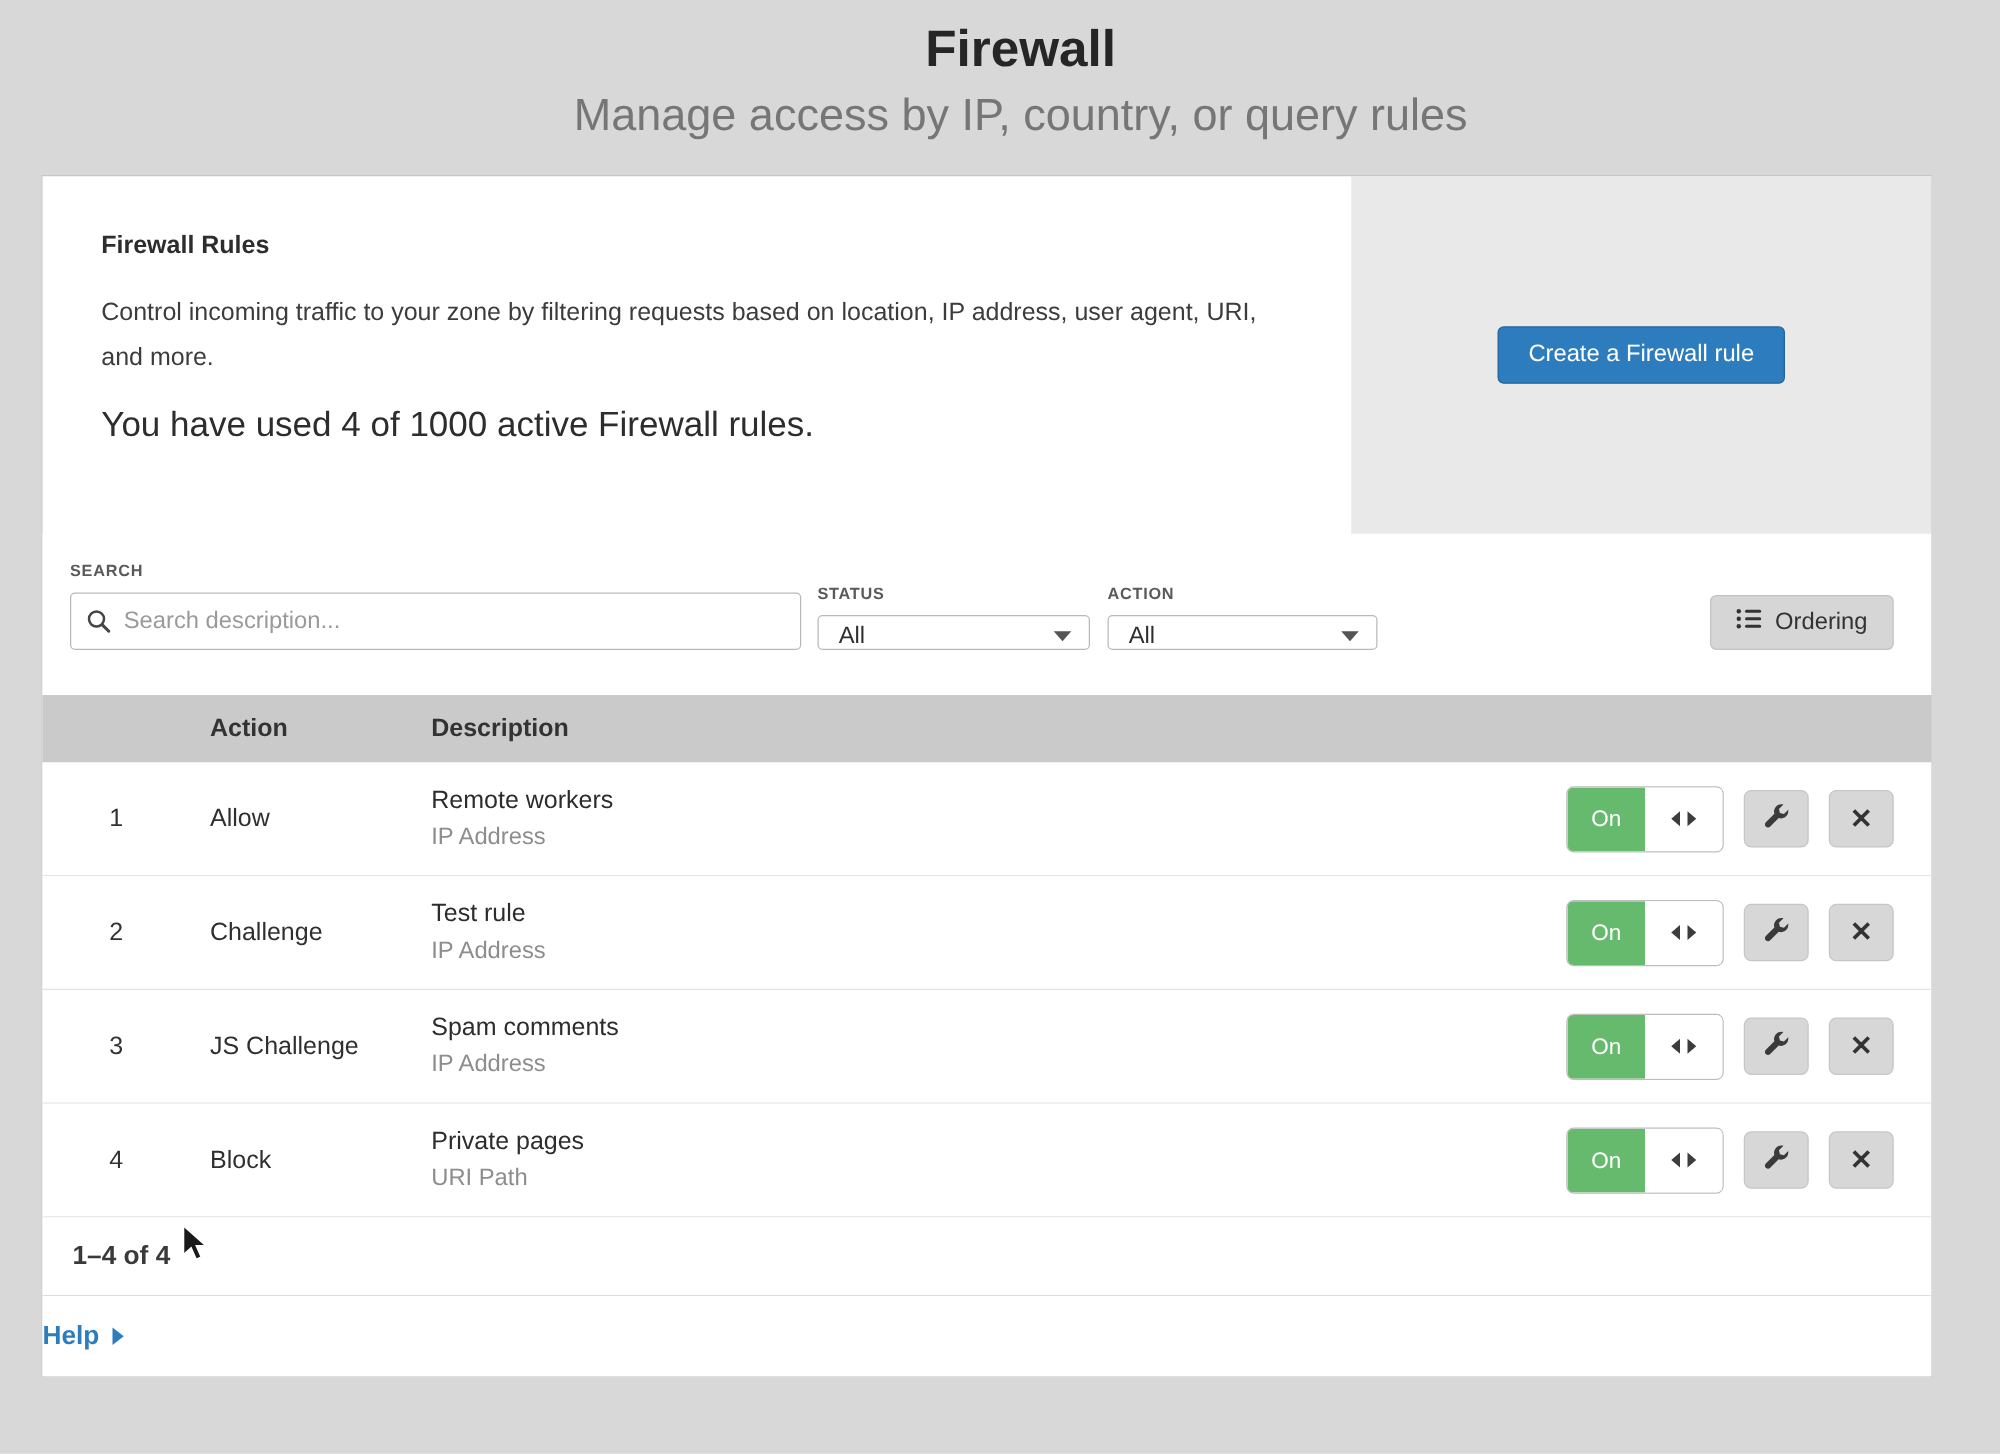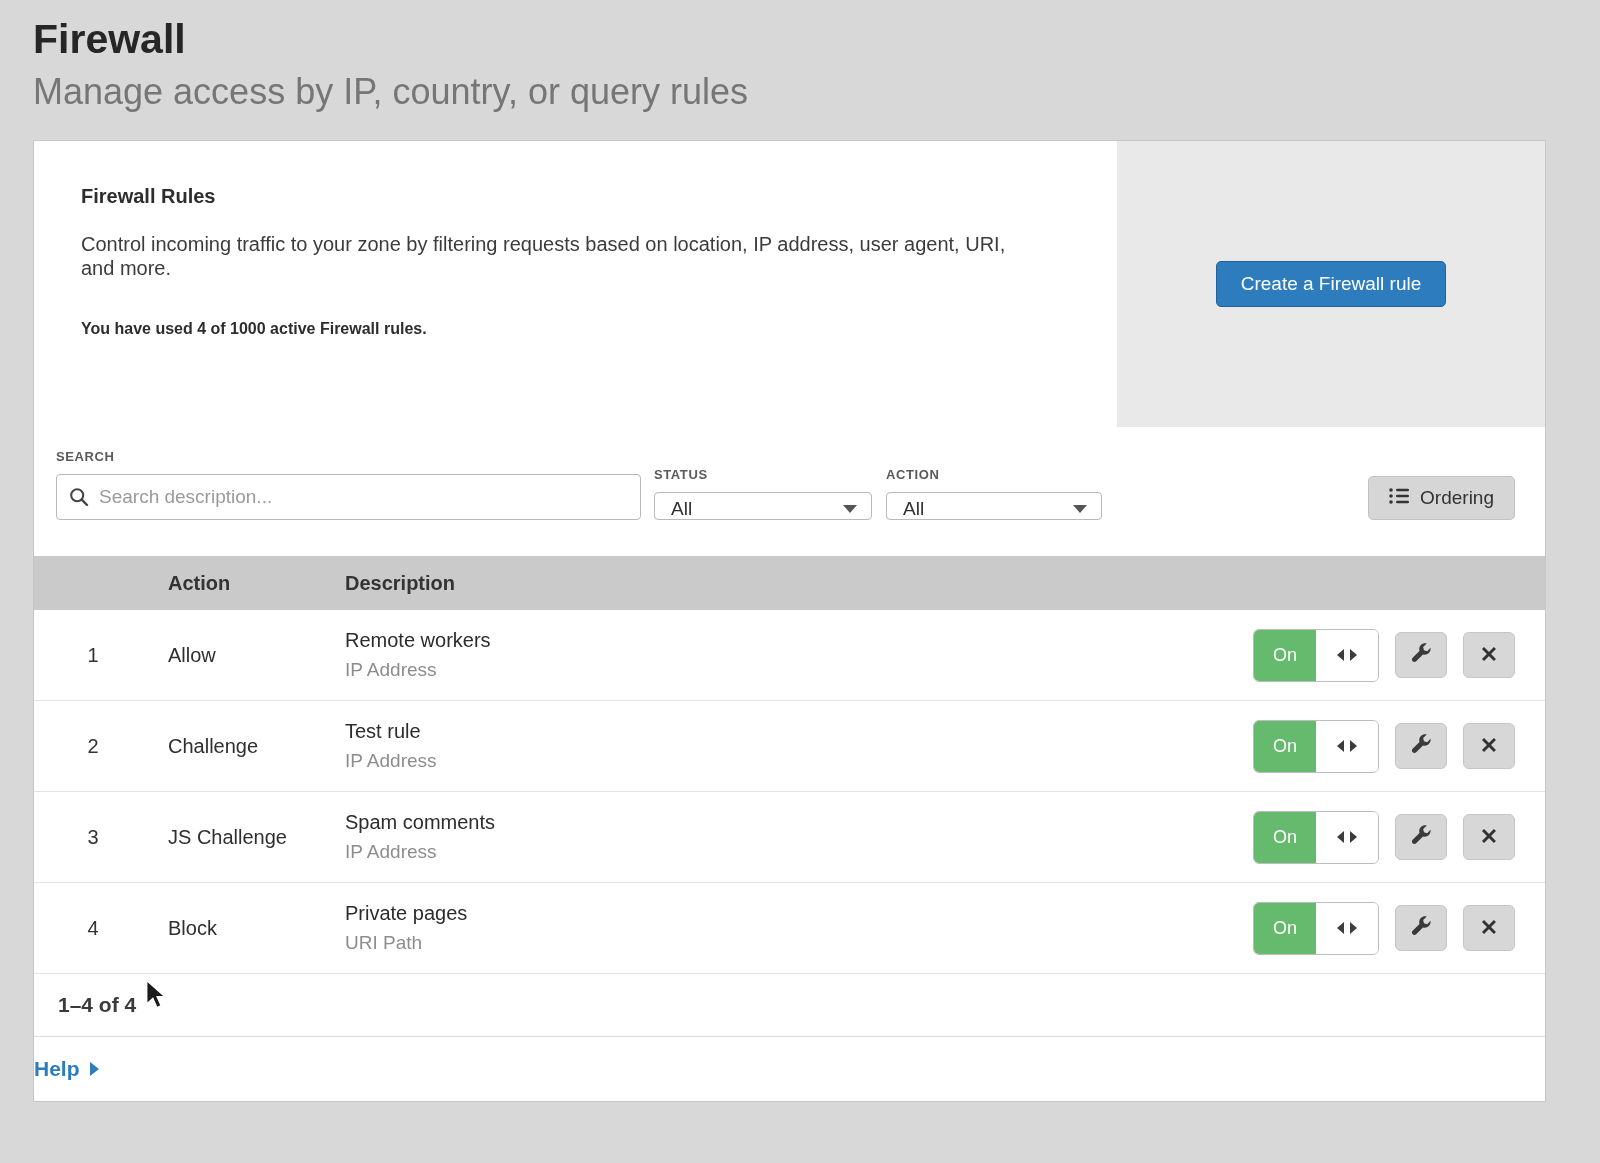--- a/index.html
+++ b/index.html
@@ -5,39 +5,39 @@
   * { box-sizing: border-box; margin: 0; padding: 0; }
   html,body { width:1600px; height:1163px; }
   body {
     background:#d8d8d8;
     font-family:"Liberation Sans", sans-serif;
     position:relative;
     overflow:hidden;
     color:#2f2f2f;
   }
   
-  .page-head { padding:16px 0 0 33px; }
+  .page-head { padding:16px 0 0 33px;text-align:center; }
   .page-title { font-size:41px; font-weight:600; color:#262626; }
   .page-subtitle { margin-top:8px; font-size:36px; font-weight:400; color:#767676; }
 
   
   .card {
     margin:27px 54px 0 33px;
     background:#ffffff;
     border:1px solid #c6c6c6;
   }
 
   
   .panel-top { display:flex; min-height:286px; }
   .panel-left { flex:1; padding:44px 60px 40px 47px; }
   .panel-heading { font-size:20px; font-weight:700; color:#2d2d2d; margin-bottom:24px; }
-  .panel-desc { font-size:20px; line-height:24px; color:#3c3c3c; max-width:950px; margin-bottom:40px; }
-  .panel-usage { font-size:16px; font-weight:700; color:#2d2d2d; }
+  .panel-desc { font-size:20px; line-height:36px; color:#3c3c3c; max-width:950px; margin-bottom:20px; }
+  .panel-usage { font-size:28px; font-weight:400; color:#2d2d2d; }
   .panel-right {
-    width:428px; background:#e9e9e9;
+    width:464px; background:#e9e9e9;
     display:flex; align-items:center; justify-content:center;
   }
   .btn-primary {
     background:#2d7dbe; color:#fff; font-size:19px; font-weight:400;
     font-family:"Liberation Sans", sans-serif;
     border:1px solid #21649c; border-radius:5px;
     padding:11px 24px; cursor:pointer;
   }
 
   

